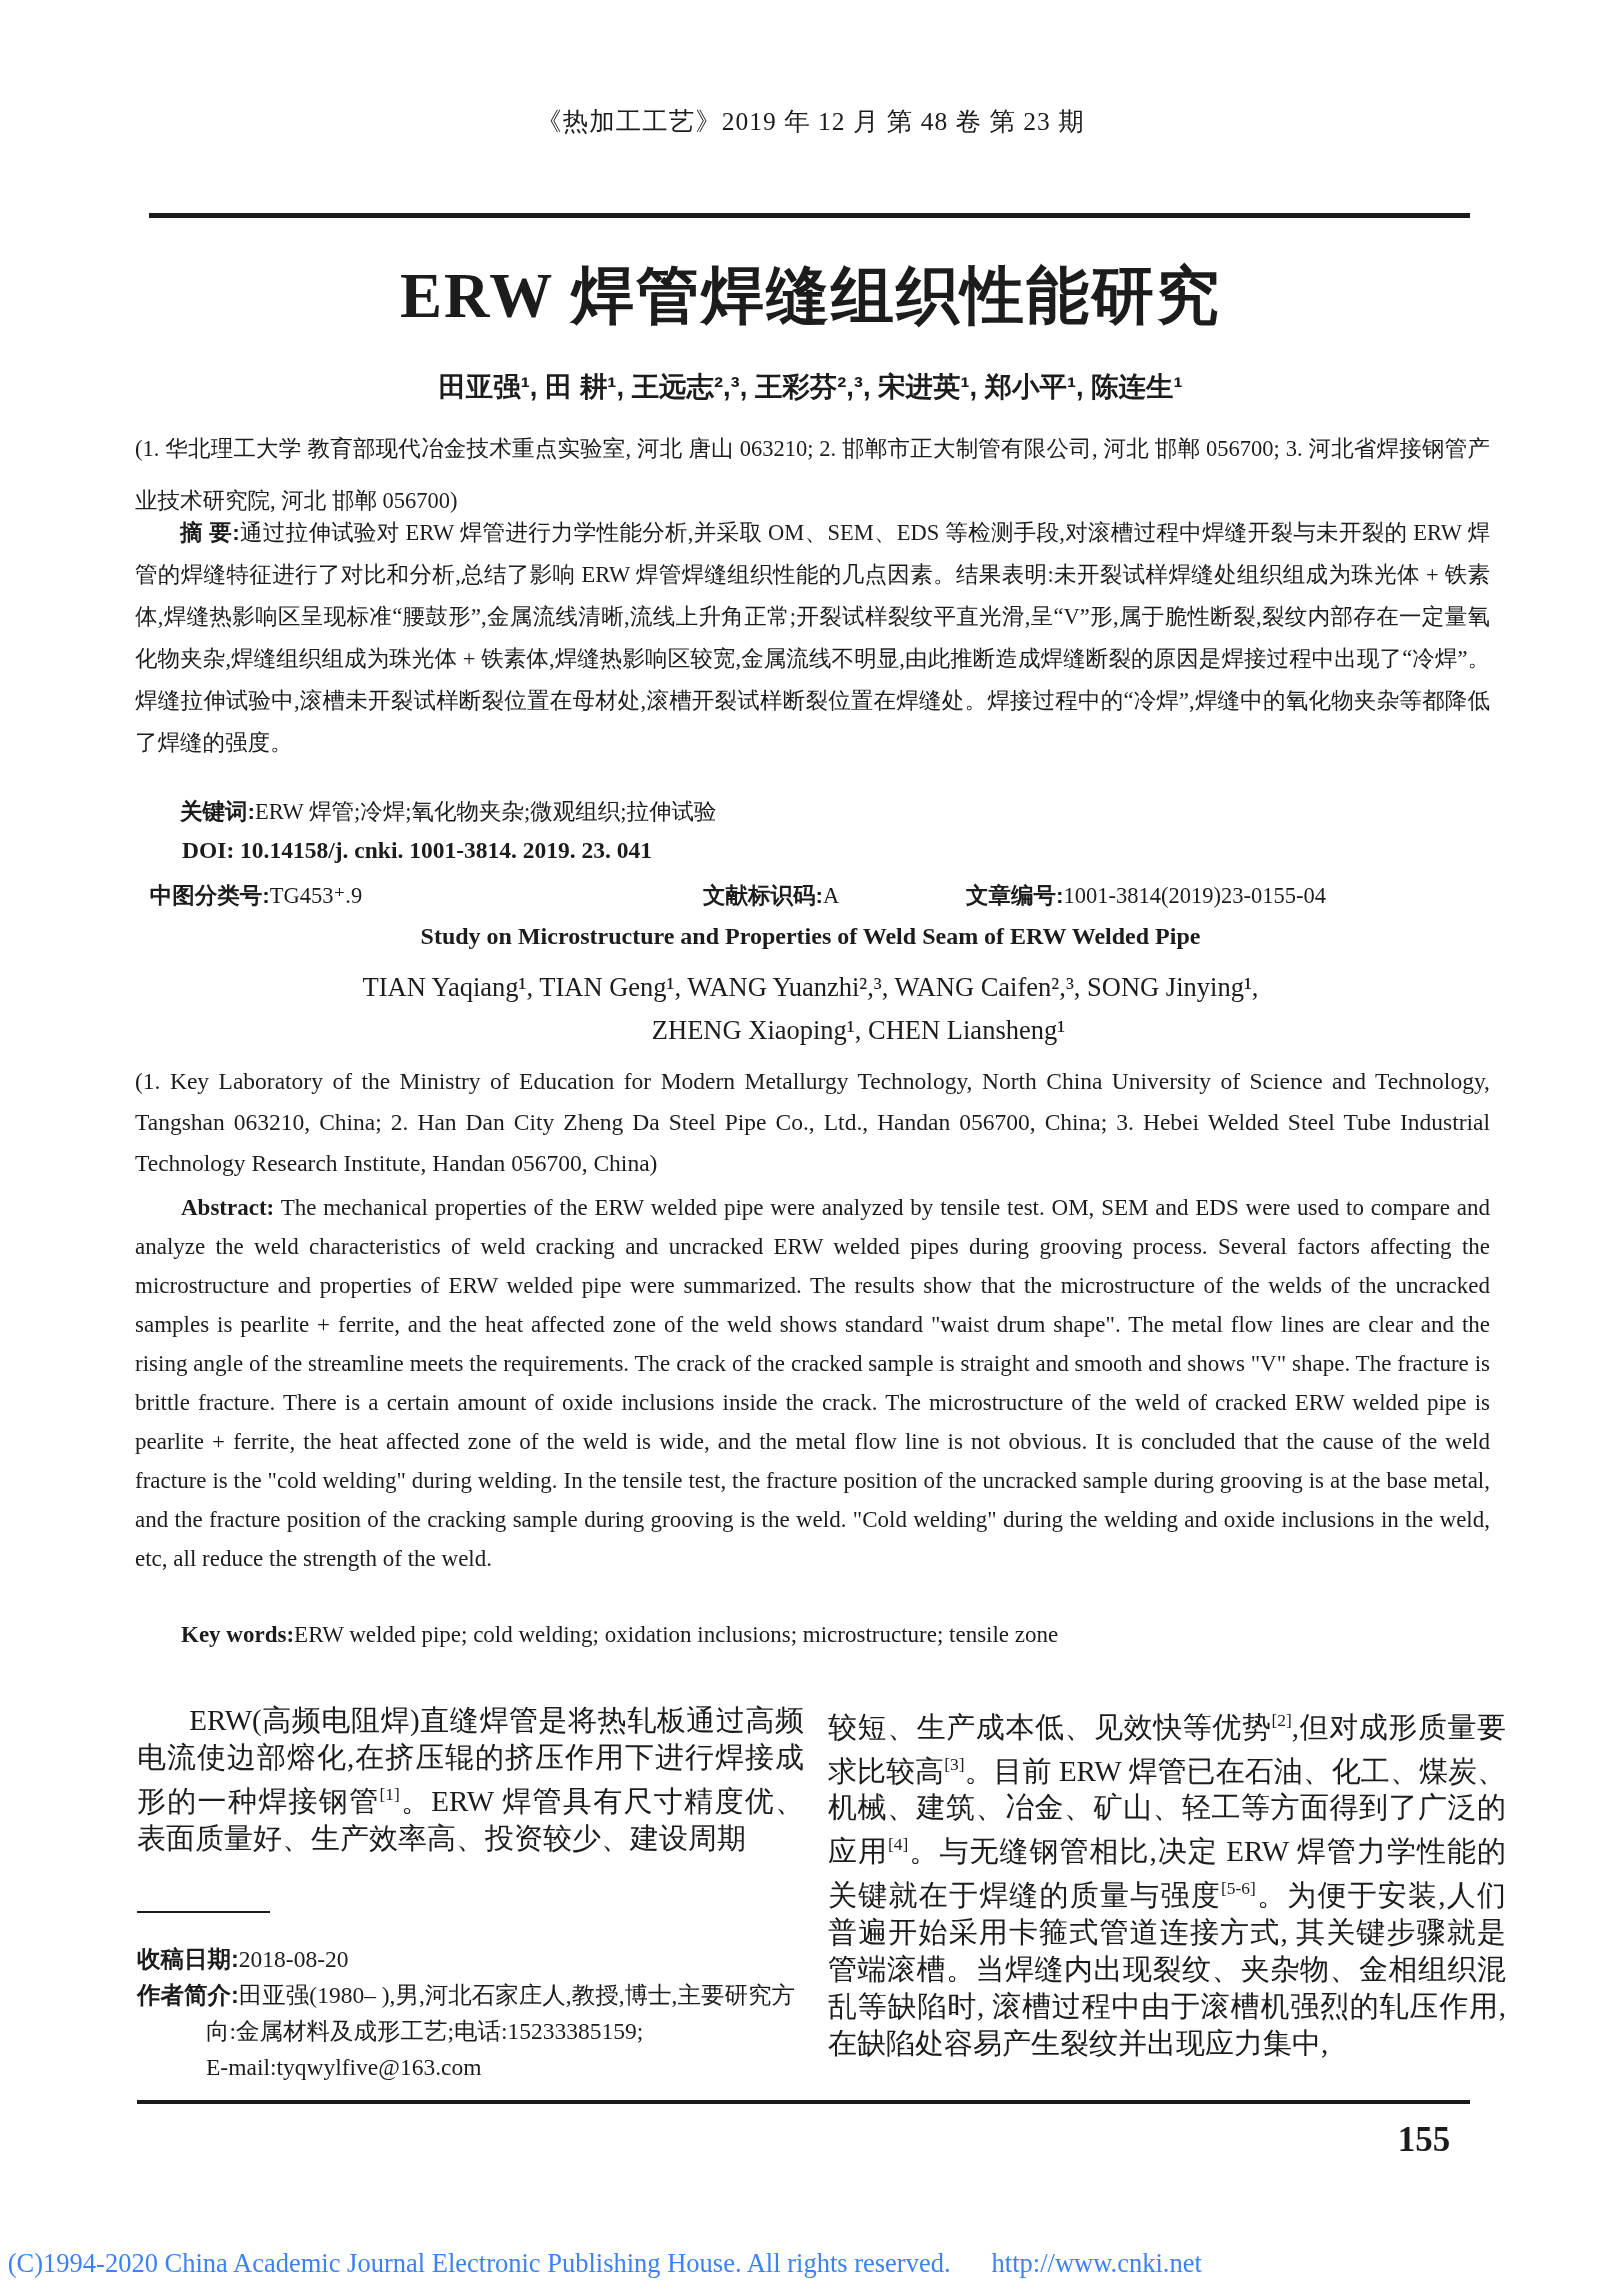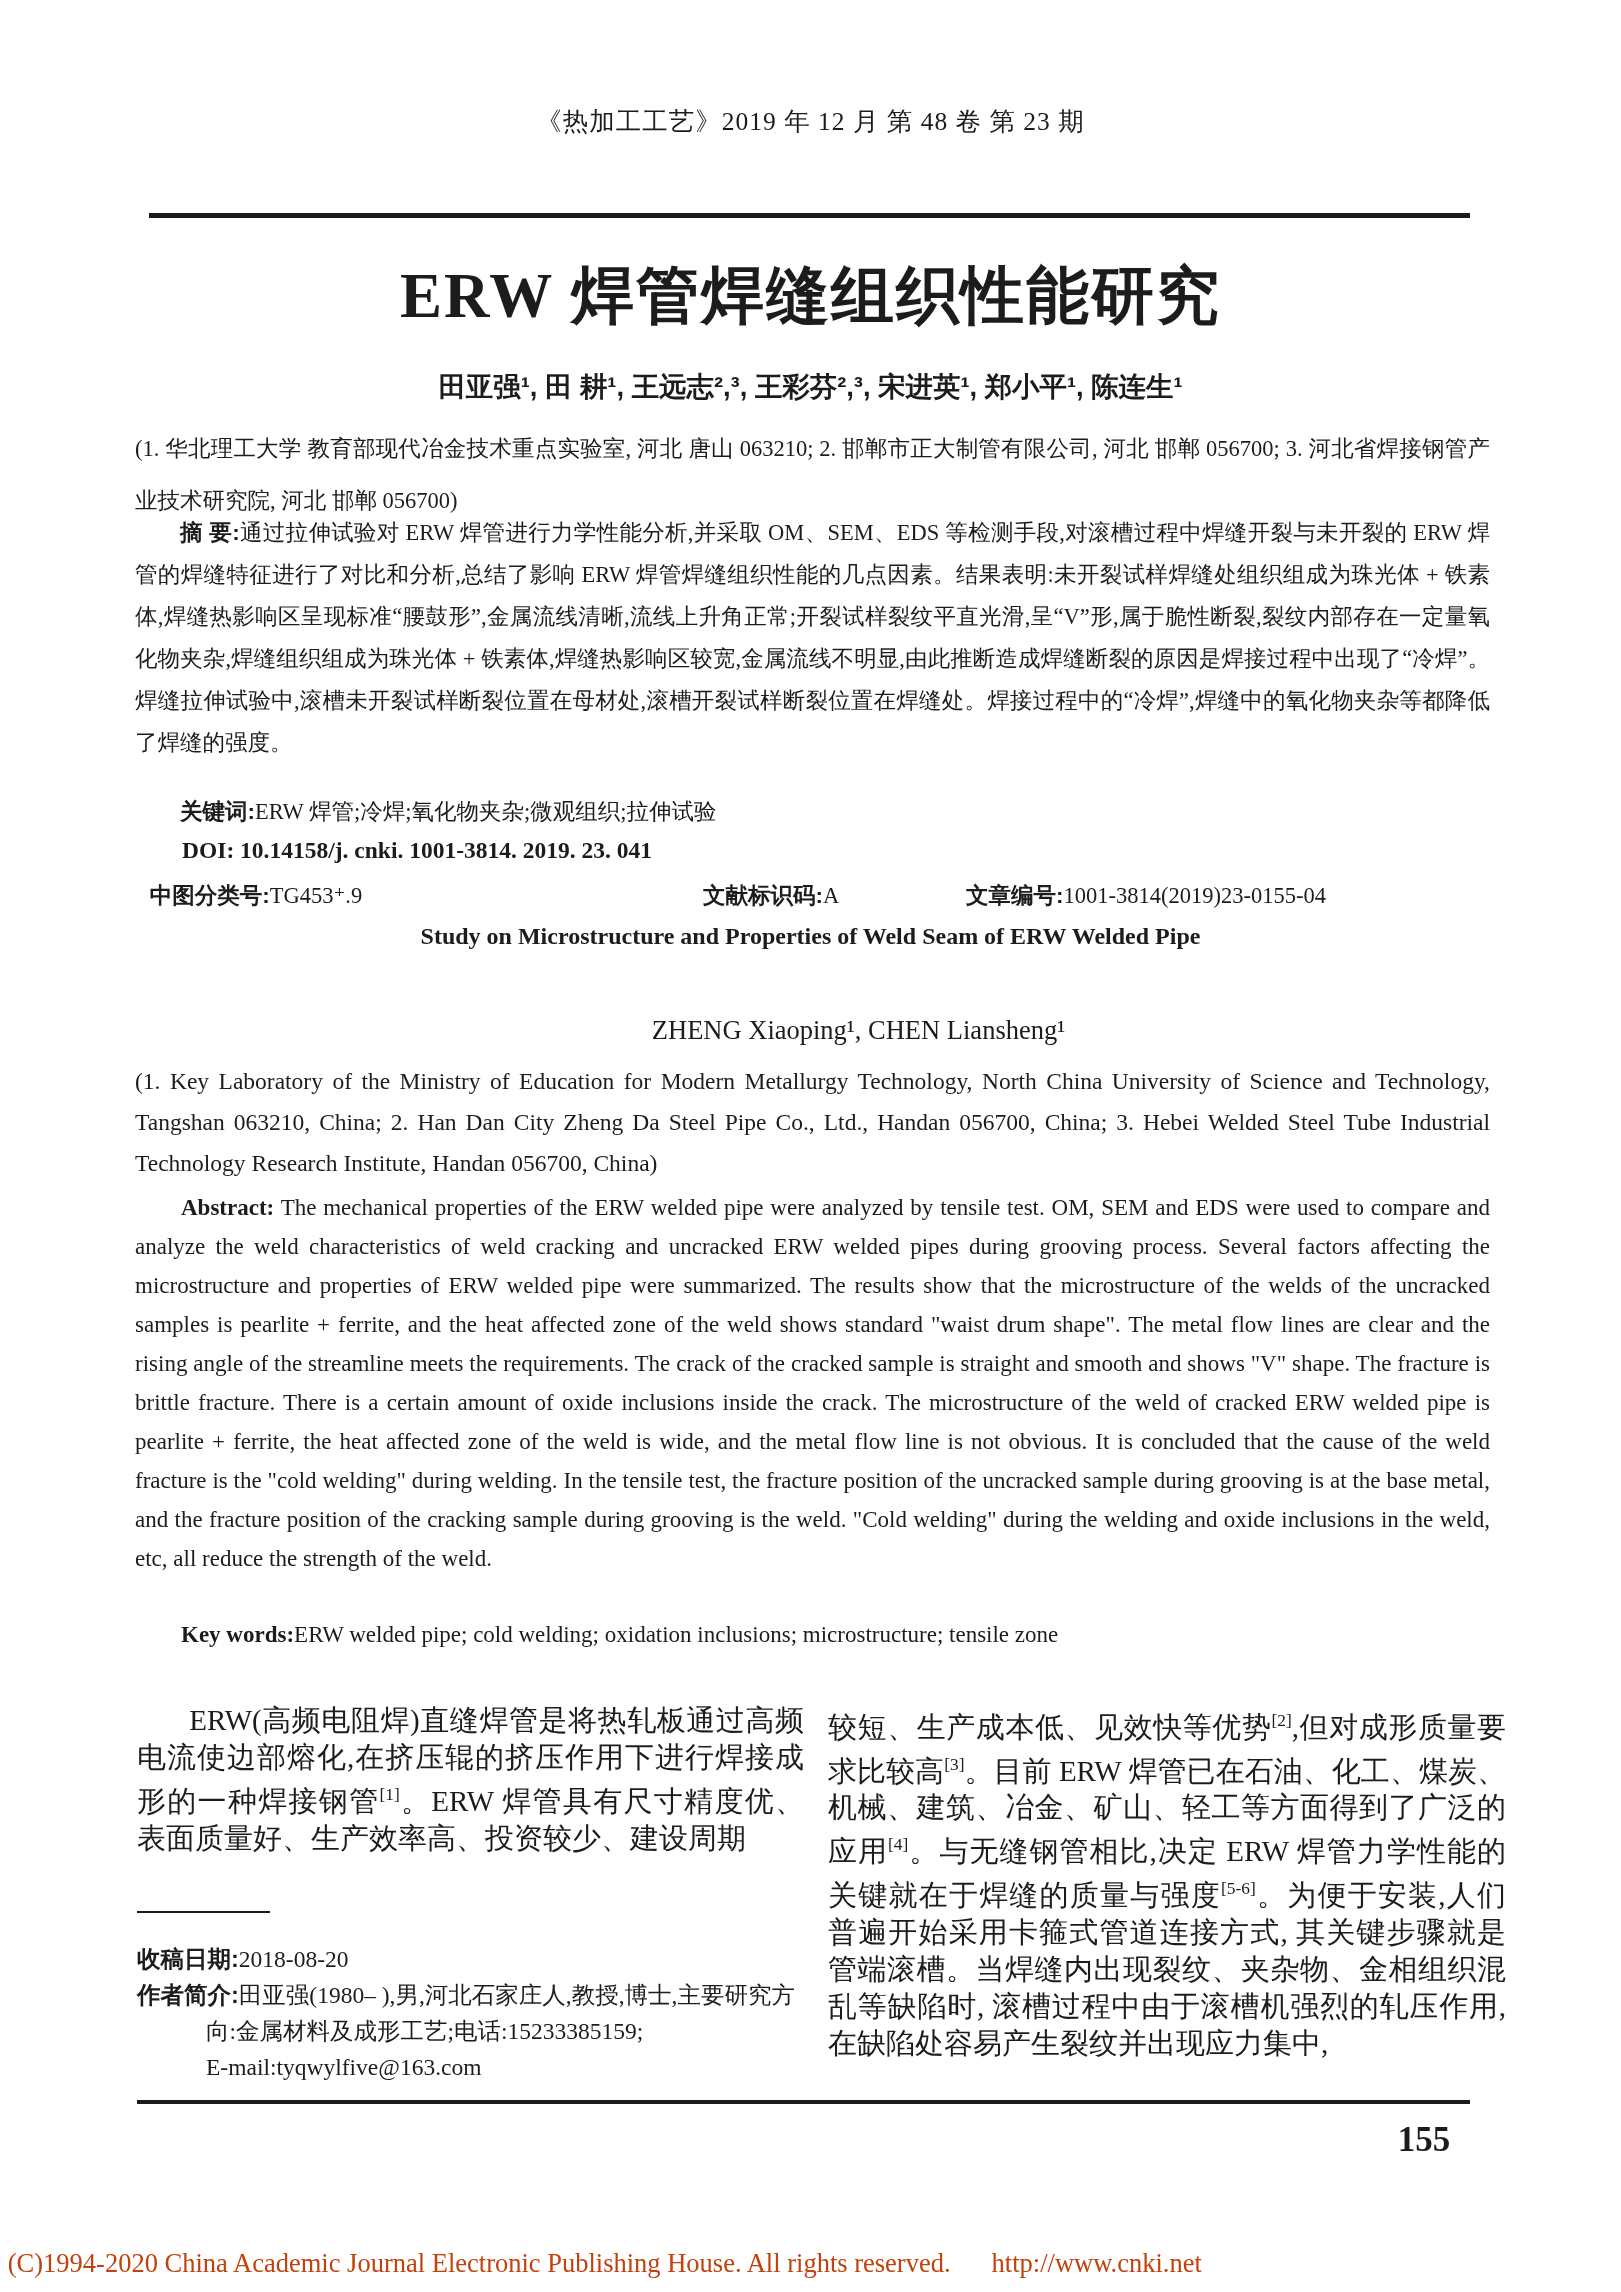--- a/index.html
+++ b/index.html
@@ -61,21 +61,21 @@
   #footnote { top:1941px; left:137px; width:686px; font-size:23.5px; line-height:36px; }
   #footnote .hang { padding-left:69px; text-indent:-69px; }
   #footnote .cont { padding-left:69px; }
 
   #rule-bottom { top:2100px; left:137px; width:1333px; height:3.9px; }
 
   #page-number { top:2120px; left:1370px; width:108px; text-align:center;
     font-size:35px; font-weight:bold; }
 
   #copyright { top:2248px; left:7.8px; width:1607px; font-size:26.5px;
-    color:#c2410c; white-space:nowrap; }
+    color:#3b82f6; white-space:nowrap; }
   #copyright .url { margin-left:41px; }
 </style>
 </head>
 <body>
 
 <div class="page">
 
   <div id="journal-header" class="centered">《热加工工艺》2019 年 12 月 第 48 卷 第 23 期</div>
 
   <div id="rule-top" class="rule"></div>
@@ -93,20 +93,21 @@
   <div id="doi-line" class="blk">DOI: 10.14158/j. cnki. 1001-3814. 2019. 23. 041</div>
 
   <div id="class-line" class="blk">
     <span id="seg-clc" class="seg"><span class="lbl">中图分类号:</span><span>TG453⁺.9</span></span>
     <span id="seg-doc" class="seg"><span class="lbl">文献标识码:</span><span>A</span></span>
     <span id="seg-aid" class="seg"><span class="lbl">文章编号:</span><span>1001-3814(2019)23-0155-04</span></span>
   </div>
 
   <div id="title-en" class="centered">Study on Microstructure and Properties of Weld Seam of ERW Welded Pipe</div>
 
+  <div id="authors-en-1" class="centered">TIAN Yaqiang¹, TIAN Geng¹, WANG Yuanzhi²,³, WANG Caifen²,³, SONG Jinying¹,</div>
 
   <div id="authors-en-2" class="centered">ZHENG Xiaoping¹, CHEN Liansheng¹</div>
 
   <div id="affil-en" class="blk para">(1. Key Laboratory of the Ministry of Education for Modern Metallurgy Technology, North China University of Science and Technology, Tangshan 063210, China; 2. Han Dan City Zheng Da Steel Pipe Co., Ltd., Handan 056700, China; 3. Hebei Welded Steel Tube Industrial Technology Research Institute, Handan 056700, China)</div>
 
   <div id="abstract-en" class="blk para"><span class="lbl" style="font-family:'Liberation Serif',serif">Abstract:</span> <span>The mechanical properties of the ERW welded pipe were analyzed by tensile test. OM, SEM and EDS were used to compare and analyze the weld characteristics of weld cracking and uncracked ERW welded pipes during grooving process. Several factors affecting the microstructure and properties of ERW welded pipe were summarized. The results show that the microstructure of the welds of the uncracked samples is pearlite + ferrite, and the heat affected zone of the weld shows standard "waist drum shape". The metal flow lines are clear and the rising angle of the streamline meets the requirements. The crack of the cracked sample is straight and smooth and shows "V" shape. The fracture is brittle fracture. There is a certain amount of oxide inclusions inside the crack. The microstructure of the weld of cracked ERW welded pipe is pearlite + ferrite, the heat affected zone of the weld is wide, and the metal flow line is not obvious. It is concluded that the cause of the weld fracture is the "cold welding" during welding. In the tensile test, the fracture position of the uncracked sample during grooving is at the base metal, and the fracture position of the cracking sample during grooving is the weld. "Cold welding" during the welding and oxide inclusions in the weld, etc, all reduce the strength of the weld.</span></div>
 
   <div id="keywords-en" class="blk"><span class="lbl" style="font-family:'Liberation Serif',serif">Key words:</span><span>ERW welded pipe; cold welding; oxidation inclusions; microstructure; tensile zone</span></div>
 
   <div id="body-col1" class="blk bodycol">ERW(高频电阻焊)直缝焊管是将热轧板通过高频电流使边部熔化,在挤压辊的挤压作用下进行焊接成形的一种焊接钢管<sup>[1]</sup>。ERW 焊管具有尺寸精度优、表面质量好、生产效率高、投资较少、建设周期</div>

